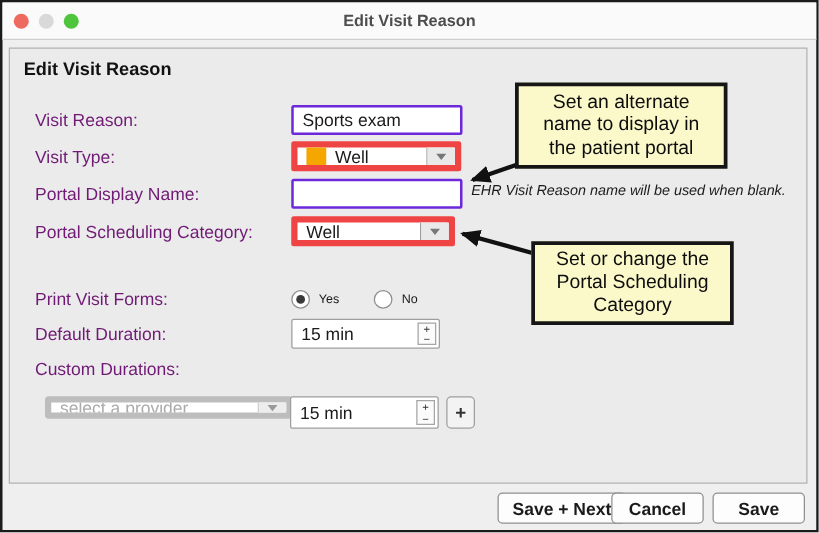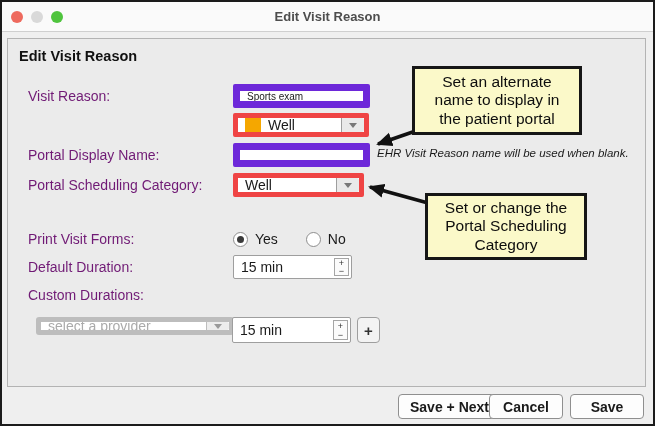--- a/index.html
+++ b/index.html
@@ -20,36 +20,36 @@
   .light.green{background:#4fc43d;}
   .win-title{position:absolute;left:0;right:0;top:0;line-height:29px;text-align:center;font-weight:bold;font-size:13px;color:#4d4d4d;}
 
   
   .panel{position:absolute;left:5px;top:36px;width:639px;height:349px;background:#ebebeb;border:1px solid #b3b3b3;box-sizing:border-box;}
   .panel-heading{position:absolute;left:11px;top:9px;font-size:14.5px;font-weight:bold;color:#111;}
 
   .flabel{position:absolute;left:20px;height:24px;line-height:24px;font-size:14px;color:#701a75;white-space:nowrap;}
 
   
-  .tinput{position:absolute;left:225px;width:137px;height:24px;box-sizing:border-box;border:7px solid #6d28d9;border-radius:2px;background:#fff;font-family:"Liberation Sans",sans-serif;font-size:10px;color:#1a1a1a;padding:0 0 0 7px;outline:none;}
+  .tinput{position:absolute;left:225px;width:137px;height:24px;box-sizing:border-box;border:2px solid #6d28d9;border-radius:2px;background:#fff;font-family:"Liberation Sans",sans-serif;font-size:14px;color:#1a1a1a;padding:0 0 0 7px;outline:none;}
   .dd{position:absolute;background:#fff;border:5px solid #ef4444;border-radius:2px;box-sizing:border-box;}
   .dd-text{position:absolute;left:7px;top:0;bottom:0;right:24px;display:flex;align-items:center;gap:7px;font-size:14px;color:#1a1a1a;overflow:hidden;white-space:nowrap;}
   .dd-btn{position:absolute;right:0;top:0;bottom:0;width:22px;background:#e9e9e9;border-left:1px solid #9e9e9e;display:flex;align-items:center;justify-content:center;border-radius:0 2px 2px 0;}
   .tri{width:0;height:0;border-left:4px solid transparent;border-right:4px solid transparent;border-top:5px solid #777;}
   .swatch{width:16px;height:16px;background:#f5a700;flex:0 0 auto;}
 
   
   .spin{position:absolute;background:#fff;border:1px solid #9e9e9e;border-radius:2px;box-sizing:border-box;padding-left:24px;}
   .spin input{position:absolute;left:0;top:0;bottom:0;right:20px;border:none;outline:none;background:transparent;font-family:"Liberation Sans",sans-serif;font-size:14px;color:#1a1a1a;padding-left:7px;width:calc(100% - 27px);}
   .spin-btns{position:absolute;right:2px;top:2px;bottom:2px;width:15px;border:1px solid #a5a5a5;background:#fbfbfb;box-sizing:border-box;display:flex;flex-direction:column;}
   .spin-cell{flex:1;display:flex;align-items:center;justify-content:center;font-size:9px;line-height:8px;color:#333;cursor:default;}
 
   
   .radio-group{position:absolute;left:225px;top:190px;height:20px;display:flex;align-items:center;gap:28px;}
-  .radio{display:flex;align-items:center;gap:7px;font-size:14px;color:#1a1a1a;}
+  .radio{display:flex;align-items:center;gap:7px;font-size:10px;color:#1a1a1a;}
   .radio-circle{width:15px;height:15px;border-radius:50%;border:1px solid #8e8e8e;background:#fff;position:relative;box-sizing:border-box;flex:0 0 auto;}
   .radio-circle.selected::after{content:"";position:absolute;inset:3px;border-radius:50%;background:#3a3a3a;}
 
   .field-note{position:absolute;left:369px;top:108px;font-size:11.5px;font-style:italic;color:#1a1a1a;white-space:nowrap;}
 
   
   .dd.disabled{border-color:#bdbdbd;border-radius:3px;}
   .dd.disabled .dd-text{color:#ababab;}
   .dd.disabled .dd-btn{background:#ededed;border-left-color:#bdbdbd;}
   .dd.disabled .tri{border-top-color:#9a9a9a;}
@@ -82,20 +82,21 @@
     </div>
     <div class="win-title">Edit Visit Reason</div>
   </div>
 
   <div class="panel">
     <div class="panel-heading">Edit Visit Reason</div>
 
     <div class="flabel" style="top:45px">Visit Reason:</div>
     <input class="tinput" style="top: 45px;" value="Sports exam">
 
+    <div class="flabel" style="top:74px">Visit Type:</div>
     <div class="dd" style="left:225px;top:74px;width:136px;height:24px;">
       <div class="dd-text">
         <span class="swatch"></span>
         <span>Well</span>
       </div>
       <div class="dd-btn">
         <span class="tri"></span>
       </div>
     </div>
 

